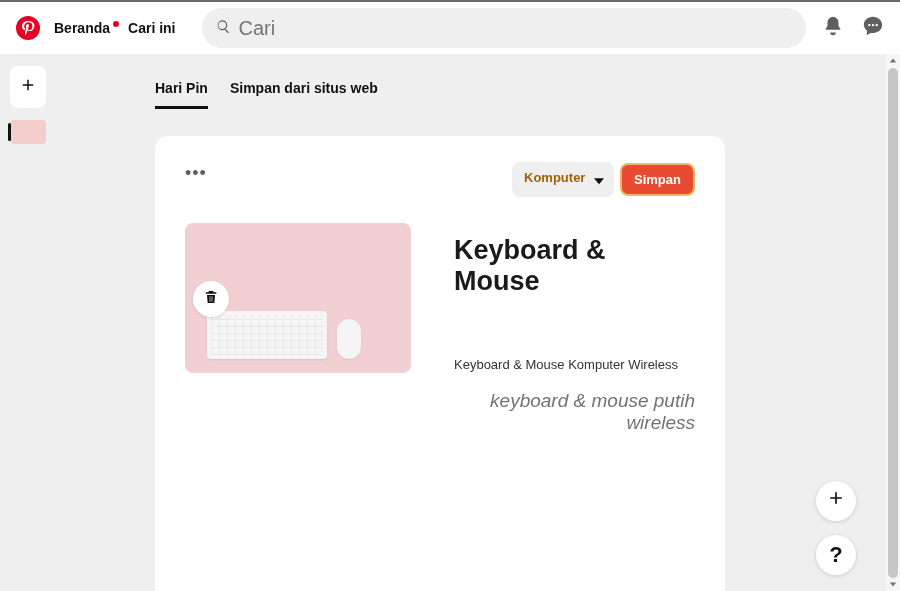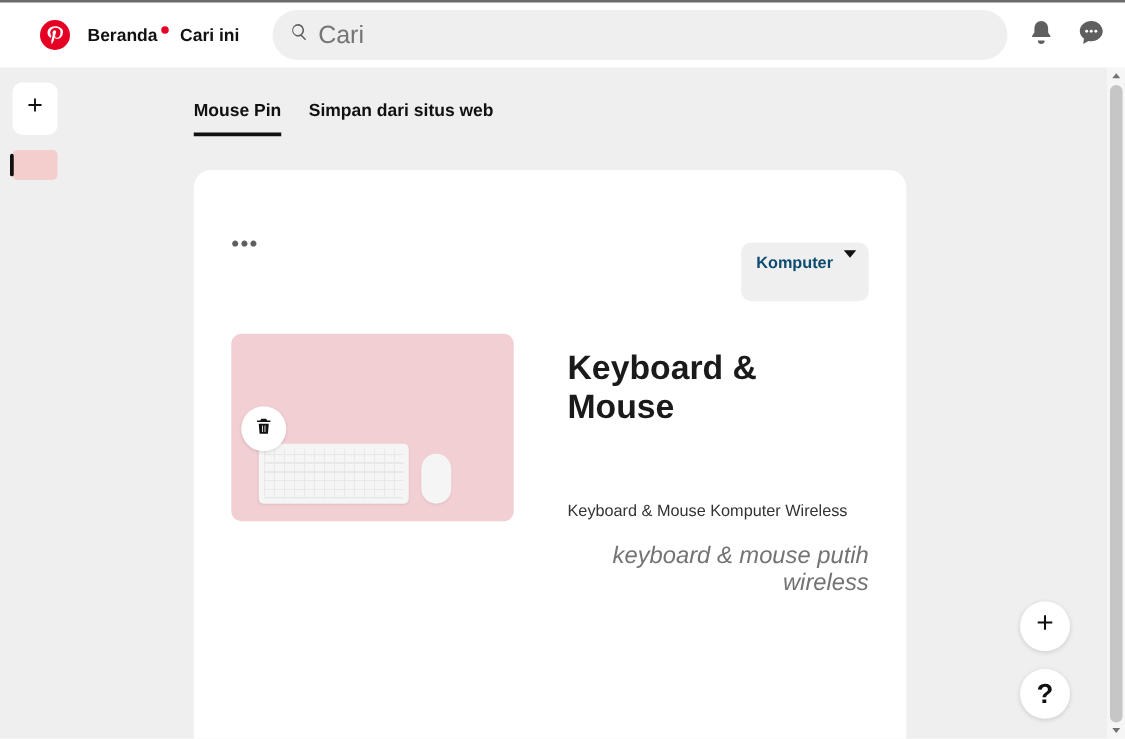--- a/index.html
+++ b/index.html
@@ -1,21 +1,21 @@
 <!DOCTYPE html>
 <html><head>
 <meta charset="utf-8">
 <style>
 * { box-sizing: border-box; margin: 0; padding: 0; font-family: -apple-system, BlinkMacSystemFont, "Segoe UI", Helvetica, Arial, sans-serif; }
 html, body { height: 100%; }
 body { background: #fff; overflow: hidden; }
 
 .chrome-border { position: absolute; top: 0; left: 0; right: 0; height: 2px; background: #6b6b6b; z-index: 100; }
 
-.topbar { position: absolute; top: 2px; left: 16px; right: 0; height: 52px; display: flex; align-items: center; padding: 0 16px; background: #fff; }
+.topbar { position: absolute; top: 2px; left: 0; right: 0; height: 52px; display: flex; align-items: center; padding: 0 16px; background: #fff; }
 .logo { width: 24px; height: 24px; margin-right: 14px; }
 .nav-item { font-size: 14px; font-weight: 700; color: #111; margin-right: 18px; cursor: pointer; position: relative; }
 .nav-dot { position: absolute; top: 1px; right: -9px; width: 6px; height: 6px; border-radius: 50%; background: #e60023; }
 .search-wrap { flex: 1; height: 40px; background: #efefef; border-radius: 24px; display: flex; align-items: center; padding: 0 14px; margin: 0 8px; }
 .search-wrap input { flex: 1; border: none; background: transparent; outline: none; font-size: 20px; color: #5f5f5f; margin-left: 8px; }
 .top-icons { display: flex; align-items: center; gap: 18px; margin-left: 8px; }
 .top-icon { color: #5f5f5f; cursor: pointer; }
 
 .workspace { position: absolute; top: 54px; left: 0; right: 14px; bottom: 0; background: #efefef; overflow: hidden; }
 
@@ -25,21 +25,21 @@
 .thumb-tile::before { content: ""; position: absolute; left: -2px; top: 3px; bottom: 3px; width: 3px; background: #111; border-radius: 2px; }
 
 .tabs { position: absolute; top: 26px; left: 155px; display: flex; gap: 22px; }
 .tab { font-size: 14px; font-weight: 700; color: #111; padding-bottom: 10px; cursor: pointer; }
 .tab.active { border-bottom: 3px solid #111; }
 
 .card { position: absolute; top: 82px; left: 155px; width: 570px; background: #fff; border-radius: 14px; padding: 26px 30px 30px 30px; min-height: 470px; }
 .card-head { display: flex; justify-content: space-between; align-items: center; margin-bottom: 26px; }
 .dots { color: #5f5f5f; font-size: 18px; letter-spacing: 1px; cursor: pointer; height: 24px; line-height: 10px; }
 .head-right { display: flex; align-items: center; gap: 6px; }
-.board-select { background: #efefef; border: none; border-radius: 8px; padding: 8px 28px 24px 12px; font-size: 13px; font-weight: 600; color: #0c4a6e; cursor: pointer; appearance: none; -webkit-appearance: none; position: relative; margin-top: 32px; }
+.board-select { background: #efefef; border: none; border-radius: 8px; padding: 8px 28px 12px 12px; font-size: 13px; font-weight: 600; color: #a16207; cursor: pointer; appearance: none; -webkit-appearance: none; position: relative; }
 .select-wrap { position: relative; }
 .select-wrap::after { content: ""; position: absolute; right: 10px; top: 50%; transform: translateY(-30%); border-left: 5px solid transparent; border-right: 5px solid transparent; border-top: 6px solid #111; pointer-events: none; }
 .save-btn { background: #e84a32; color: #fff; border: 2px solid #f0b760; border-radius: 8px; padding: 7px 12px; font-size: 13px; font-weight: 700; cursor: pointer; }
 
 .card-body { display: flex; gap: 43px; }
 .image-col { position: relative; }
 .pin-image { width: 226px; height: 150px; background: #f2cfd2; border-radius: 8px; overflow: hidden; position: relative; }
 .keyboard { position: absolute; bottom: 14px; left: 22px; width: 120px; height: 48px; background: #f5f5f5; border-radius: 4px; box-shadow: 0 1px 2px rgba(0,0,0,0.08); }
 .keyboard::before { content:""; position:absolute; top:4px; left:4px; right:4px; bottom:4px; background: repeating-linear-gradient(0deg, #e0e0e0 0 1px, transparent 1px 7px), repeating-linear-gradient(90deg, #e0e0e0 0 1px, transparent 1px 8px); opacity:0.6; border-radius:2px; }
 .mouse { position: absolute; bottom: 14px; left: 152px; width: 24px; height: 40px; background: #f5f5f5; border-radius: 12px; box-shadow: 0 1px 2px rgba(0,0,0,0.08); }
@@ -111,33 +111,34 @@
       <span>
         <svg width="18" height="18" viewBox="0 0 24 24" fill="#111">
             <path d="M11 5h2v6h6v2h-6v6h-2v-6H5v-2h6z"></path>
           </svg>
       </span>
     </div>
     <div class="thumb-tile"></div>
   </div>
 
   <div class="tabs">
-    <div class="tab active">Mouse Pin</div>
+    <div class="tab active">Hari Pin</div>
     <div class="tab">Simpan dari situs web</div>
   </div>
 
   <div class="card">
     <div class="card-head">
       <div class="dots">•••</div>
       <div class="head-right">
         <span class="select-wrap">
           <select class="board-select">
             <option>Komputer</option>
           </select>
         </span>
+        <button class="save-btn">Simpan</button>
       </div>
     </div>
 
     <div class="card-body">
       <div class="image-col">
         <div class="pin-image">
           <div class="keyboard"></div>
           <div class="mouse"></div>
         </div>
         <div class="trash-btn">

